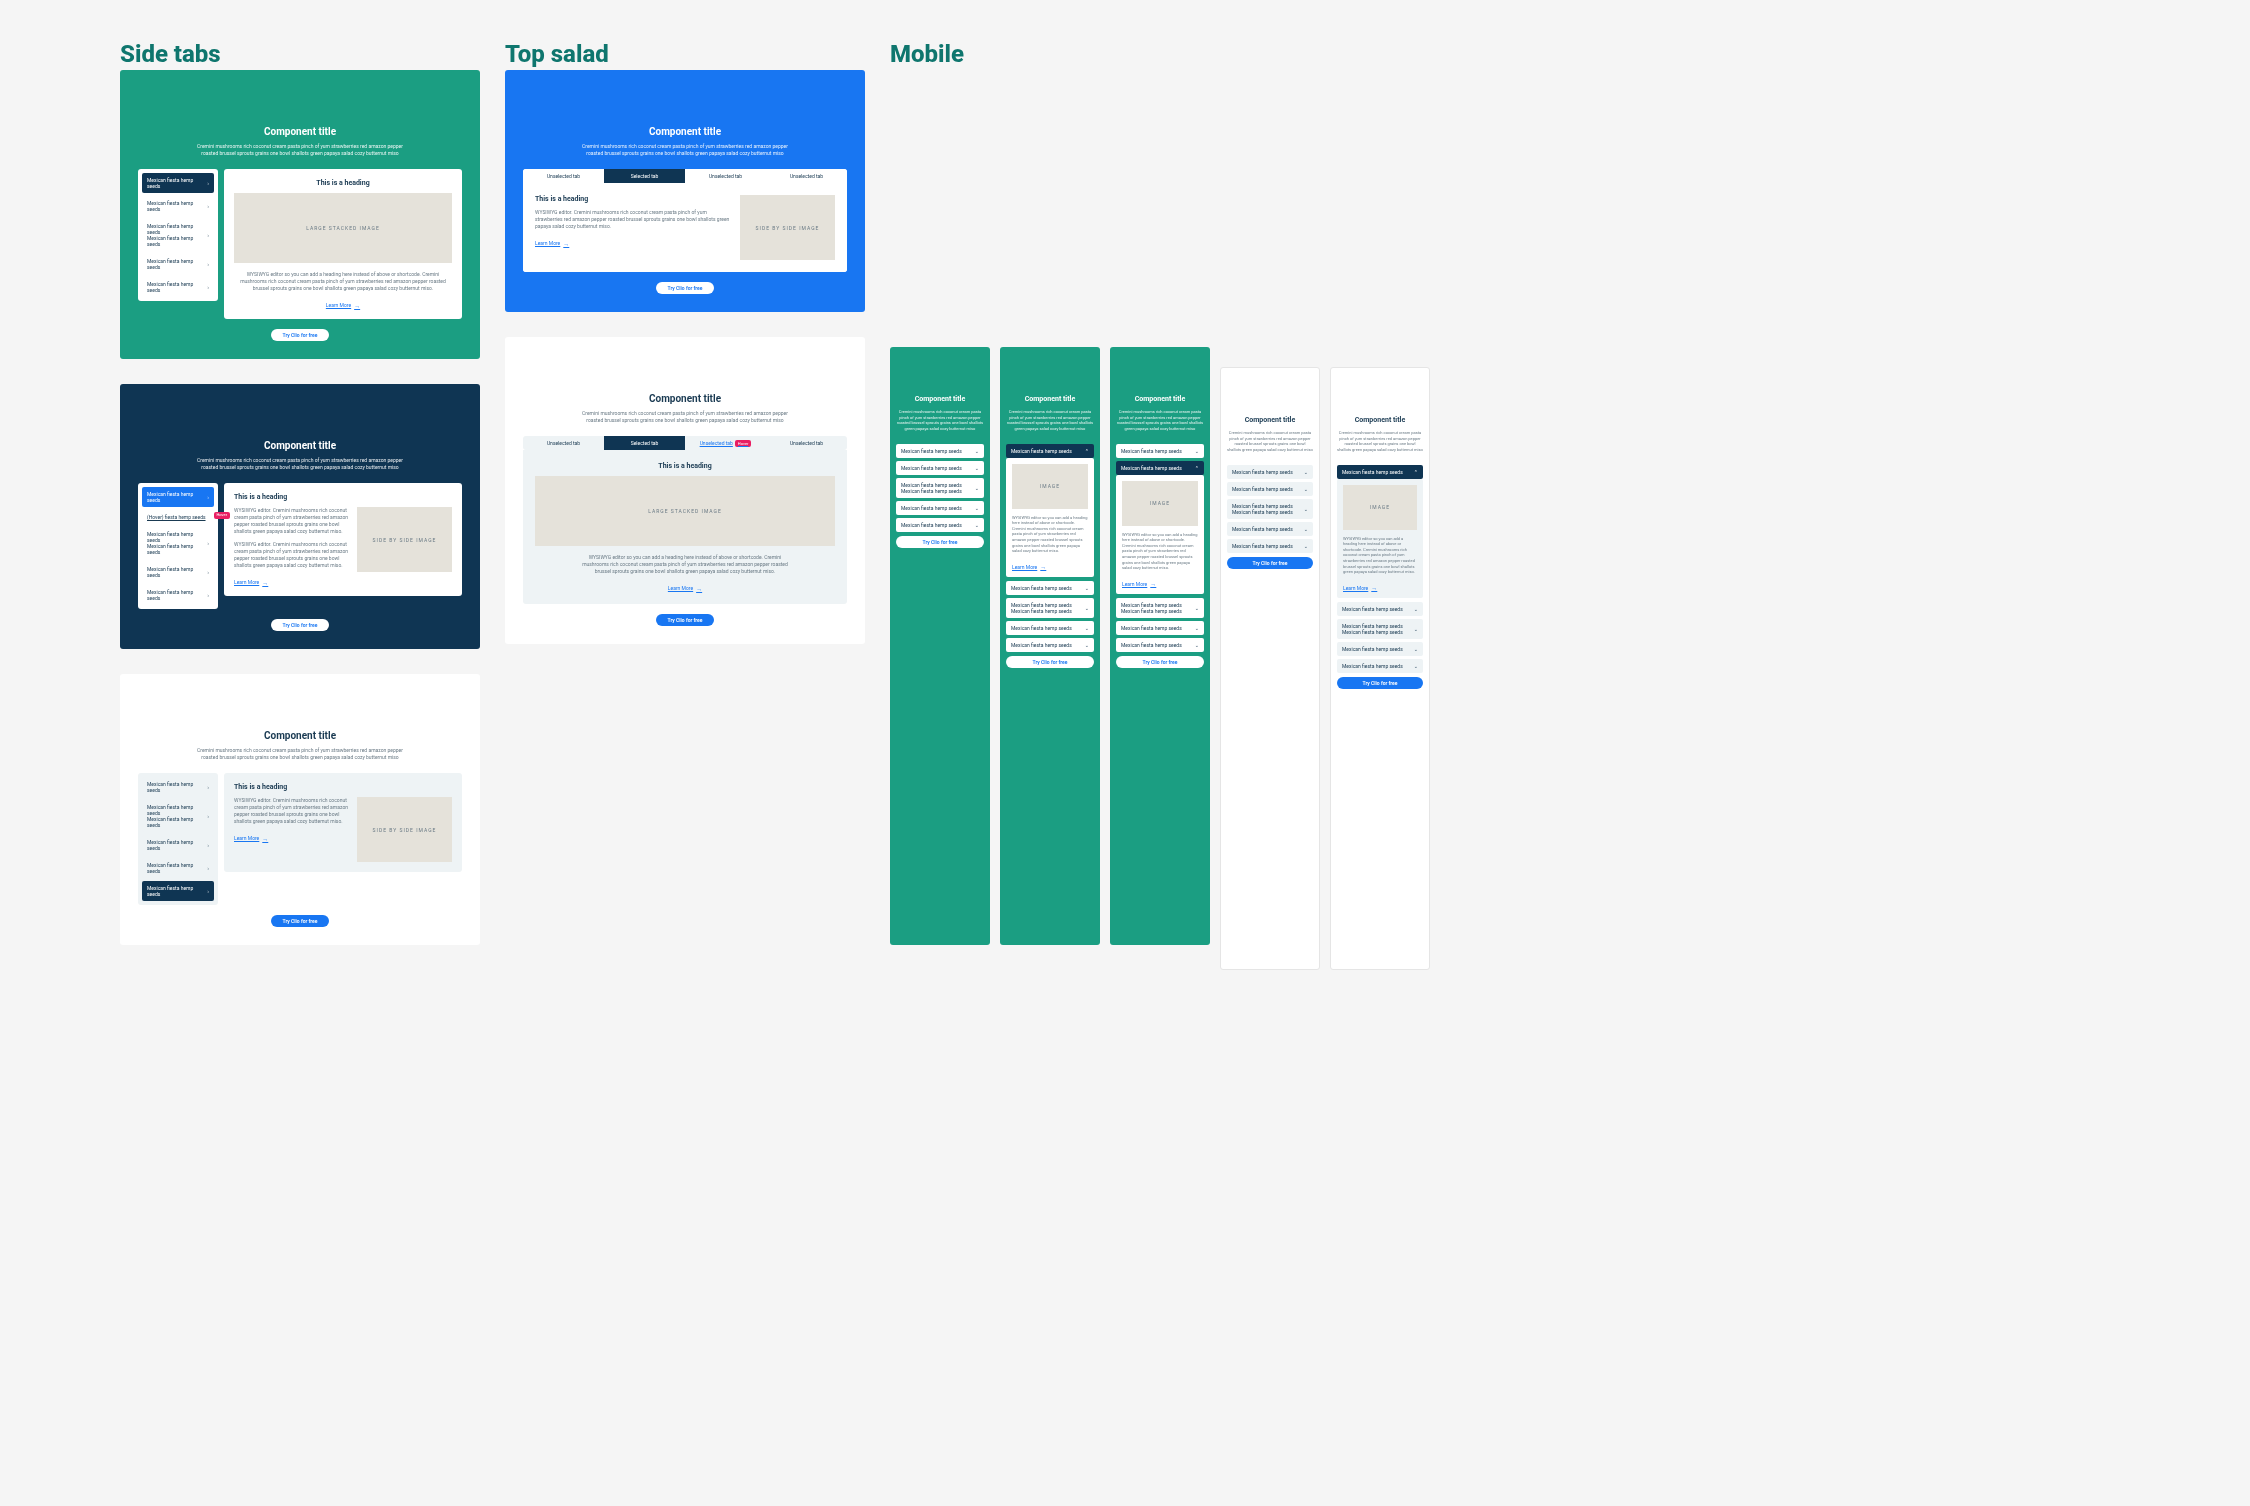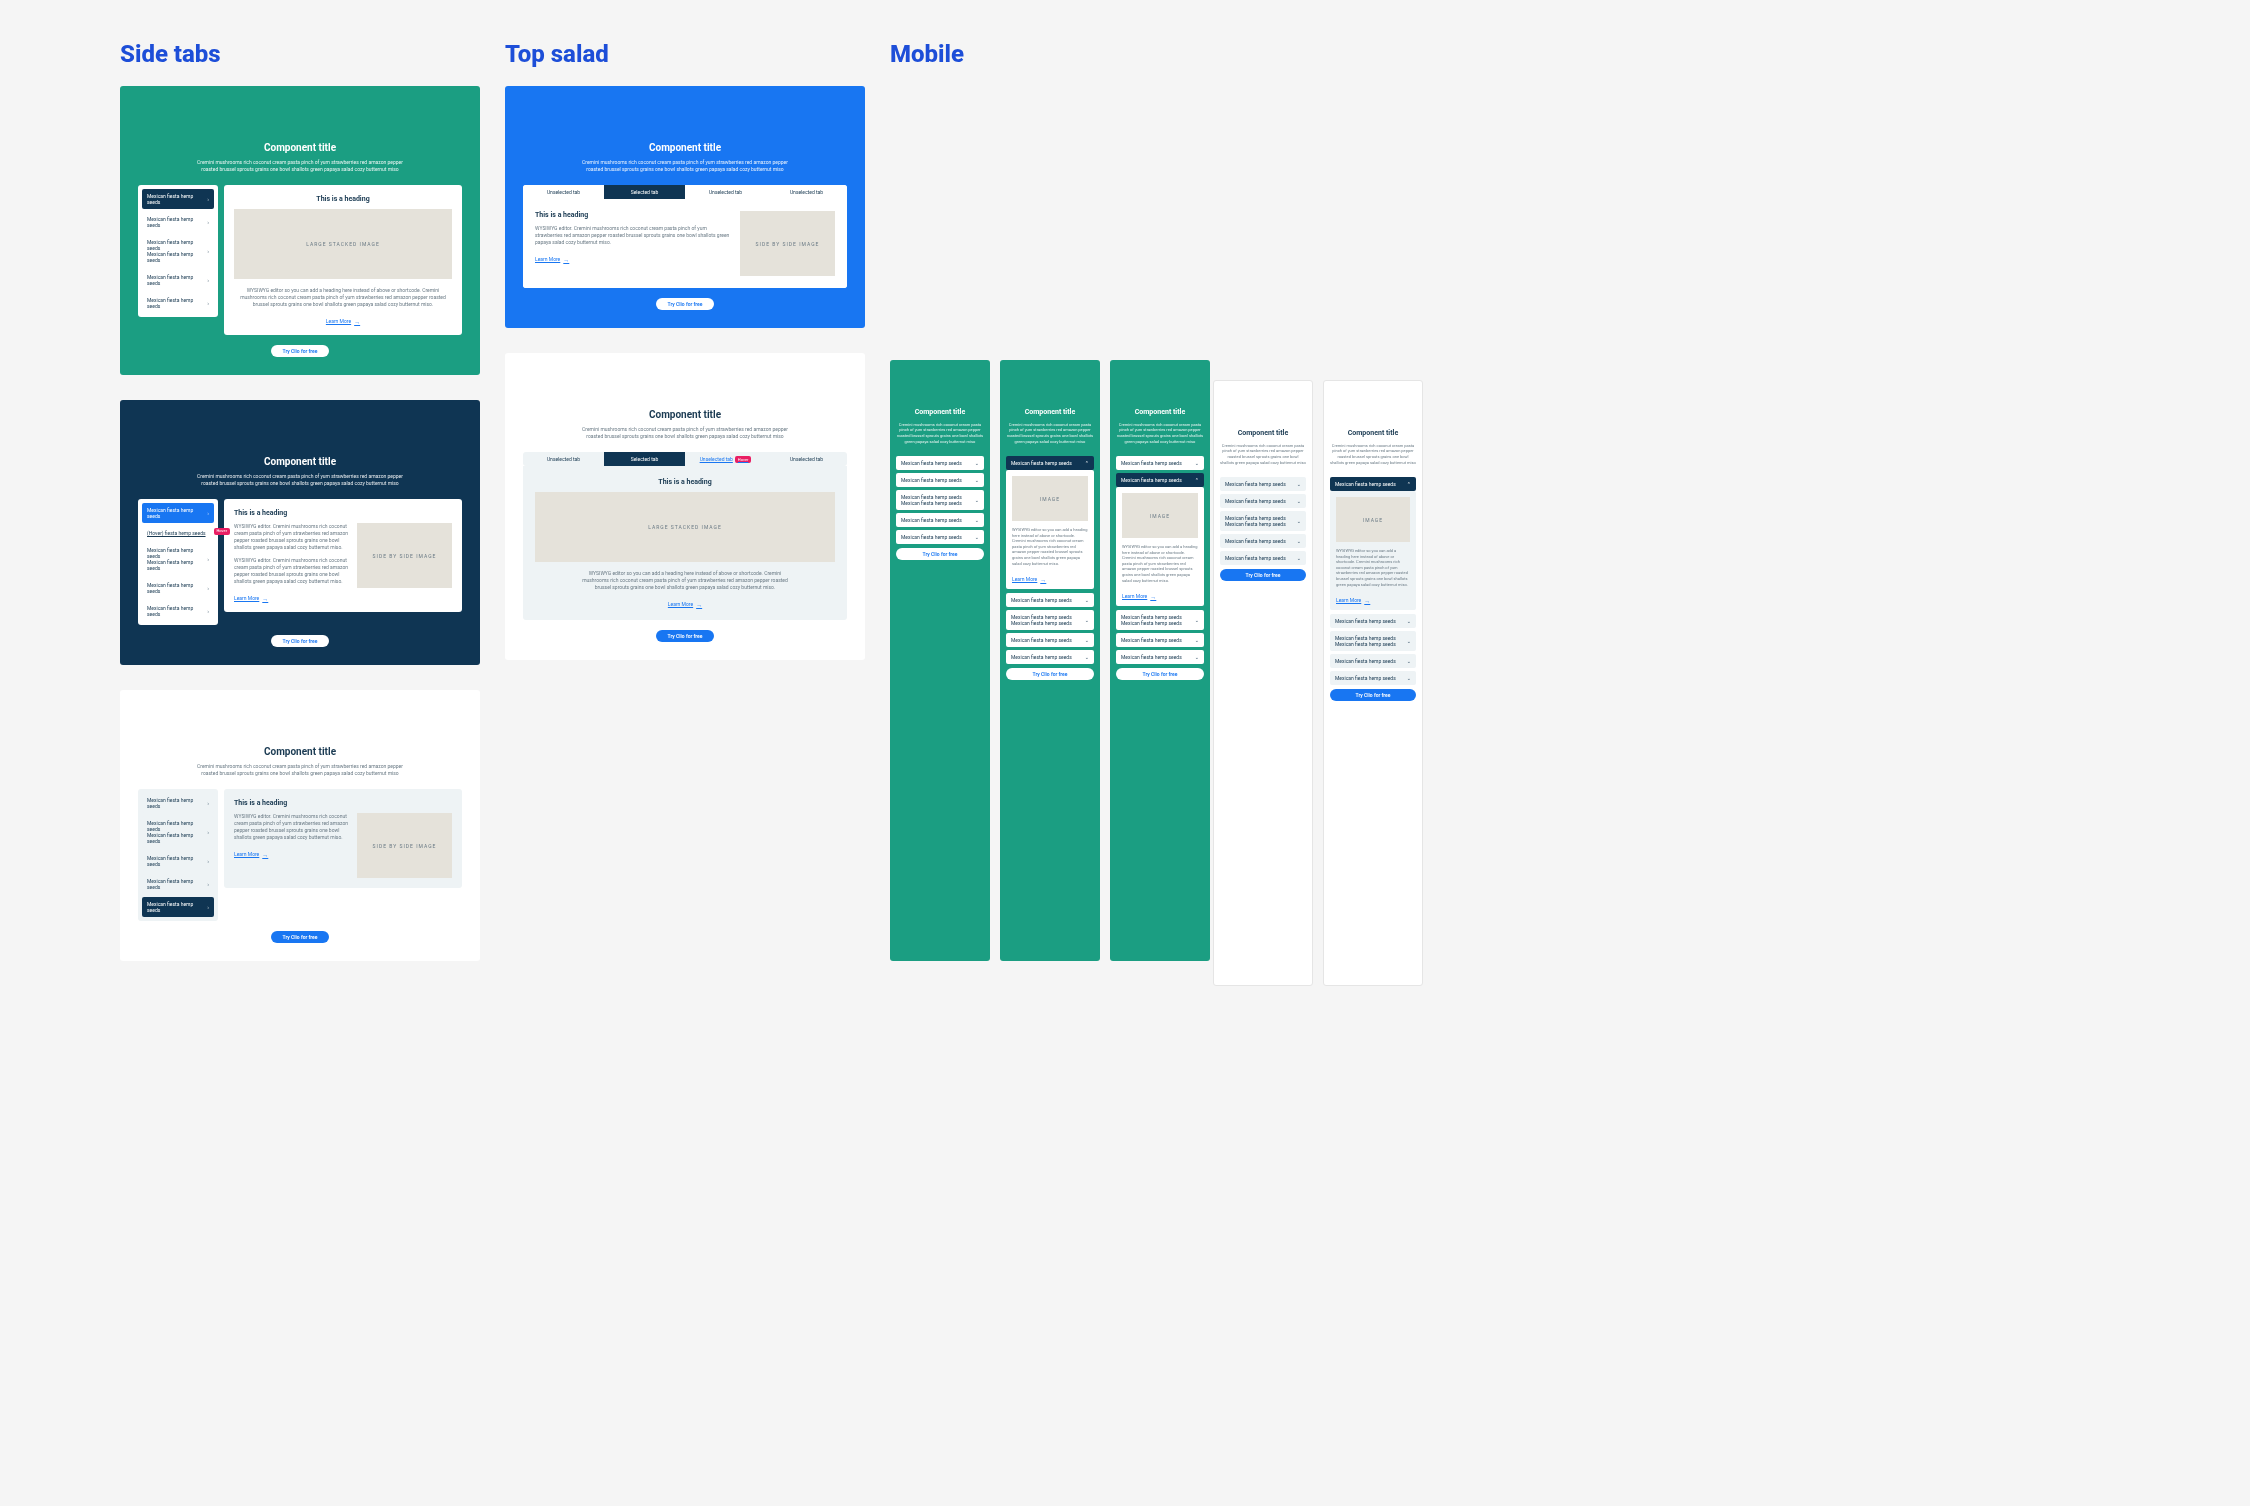--- a/index.html
+++ b/index.html
@@ -6,24 +6,24 @@
   body {
     background: #f5f5f5;
     font-family: -apple-system, BlinkMacSystemFont, "Segoe UI", Roboto, Arial, sans-serif;
     padding: 40px 120px;
     color: #1a3a52;
     font-size: 10px;
   }
   .layout { display: flex; gap: 25px; }
   .col1 { flex: 0 0 360px; }
   .col2 { flex: 0 0 360px; }
-  .col3 { flex: 1; display: flex; gap: 3px; flex-wrap: wrap; }
+  .col3 { flex: 1; display: flex; gap: 10px; flex-wrap: wrap; }
   .col-title {
-    font-size: 24px; font-weight: 800; margin-bottom: 18px;
-    color: #1d4ed8;
+    font-size: 24px; font-weight: 800; margin-bottom: 2px;
+    color: #0f766e;
   }
 
   
   .comp {
     border-radius: 3px;
     padding: 18px;
     margin-bottom: 25px;
     text-align: center;
   }
   .comp.teal { background: #1b9e82; }

